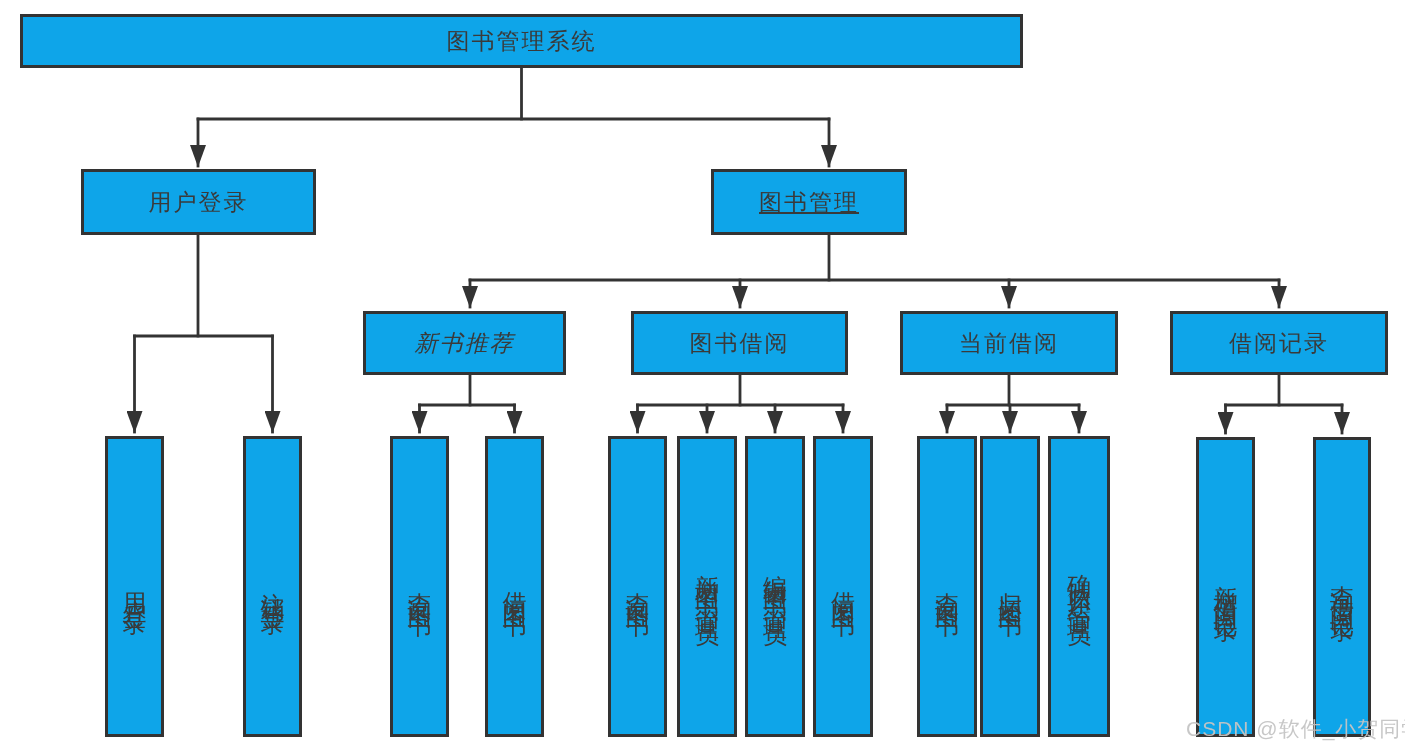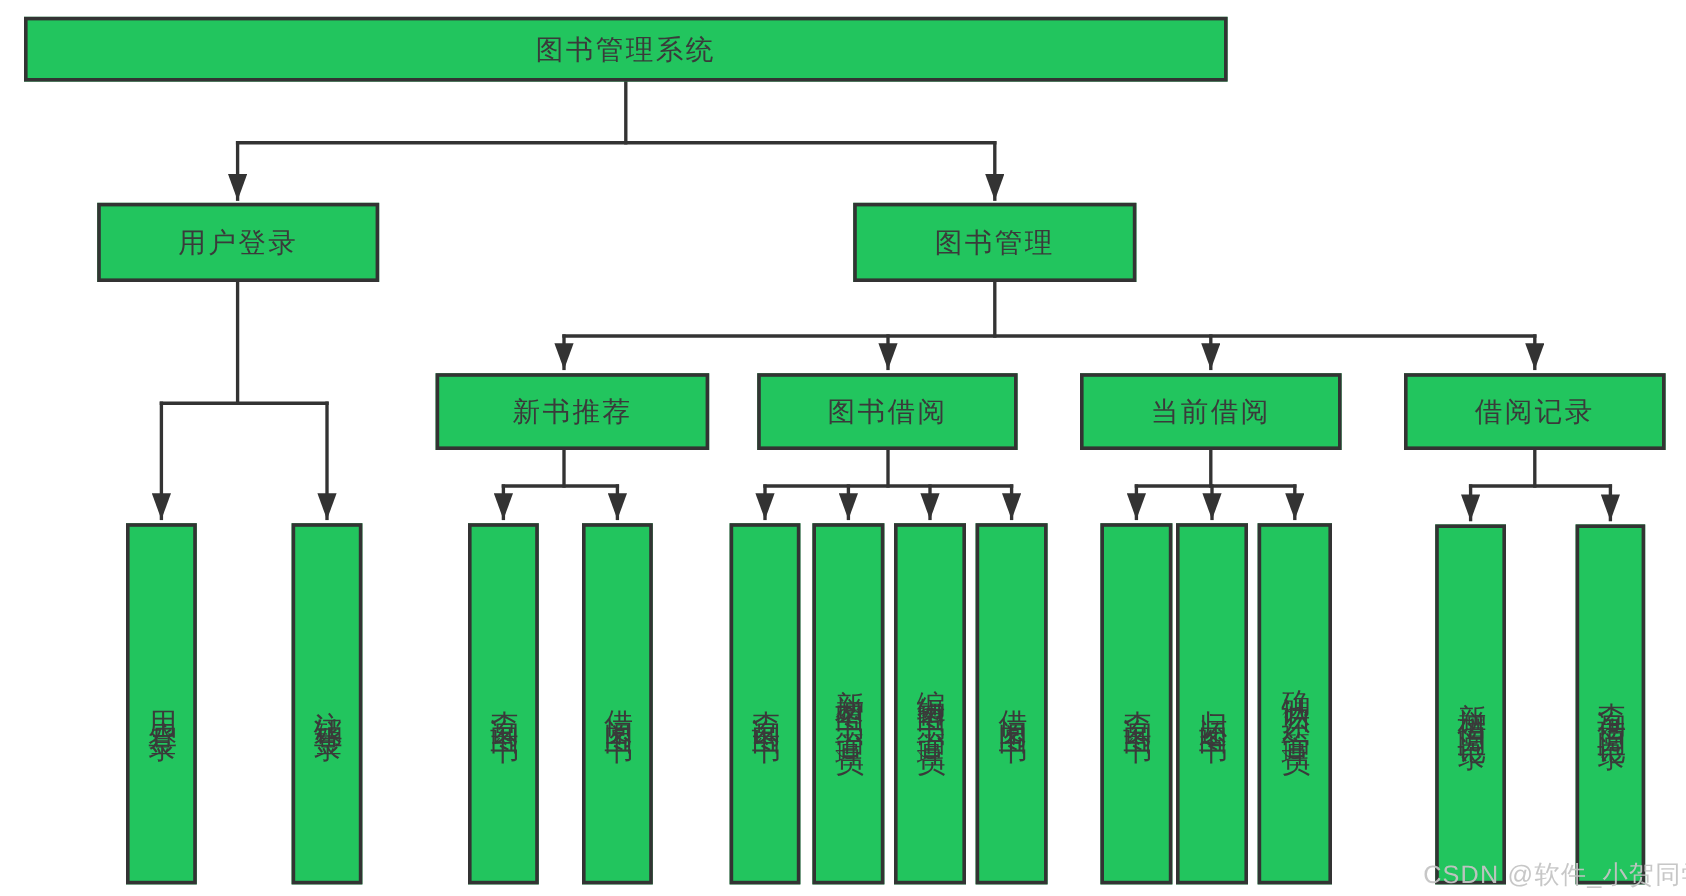--- a/index.html
+++ b/index.html
@@ -18,21 +18,21 @@
   .connectors {
     position: absolute;
     left: 0;
     top: 0;
     z-index: 1;
   }
   .node {
     position: absolute;
     box-sizing: border-box;
     border: 3px solid #333333;
-    background: #22c55e;
+    background: #0ea5e9;
     display: flex;
     align-items: center;
     justify-content: center;
     color: #3a3a3a;
     z-index: 2;
   }
   .node .label {
     font-size: 23px;
     letter-spacing: 2px;
     white-space: nowrap;
@@ -110,25 +110,25 @@
     </g>
   </svg>
 
   <div class="node" style="left:20px; top:14px; width:1003px; height:54px;">
     <span class="label">图书管理系统</span>
   </div>
 
   <div class="node" style="left:81px; top:169px; width:235px; height:66px;">
     <span class="label">用户登录</span>
   </div>
-  <div class="node" style="left:711px; top:169px; width:236px; height:66px;">
+  <div class="node" style="left:711px; top:169px; width:196px; height:66px;text-decoration:underline;">
     <span class="label">图书管理</span>
   </div>
 
-  <div class="node" style="left:363px; top:311px; width:228px; height:64px;">
+  <div class="node" style="left:363px; top:311px; width:203px; height:64px;font-style:italic;">
     <span class="label">新书推荐</span>
   </div>
   <div class="node" style="left:631px; top:311px; width:217px; height:64px;">
     <span class="label">图书借阅</span>
   </div>
   <div class="node" style="left:1170px; top:311px; width:218px; height:64px;">
     <span class="label">借阅记录</span>
   </div>
   <div class="node" style="left:900px; top:311px; width:218px; height:64px;">
     <span class="label">当前借阅</span>

